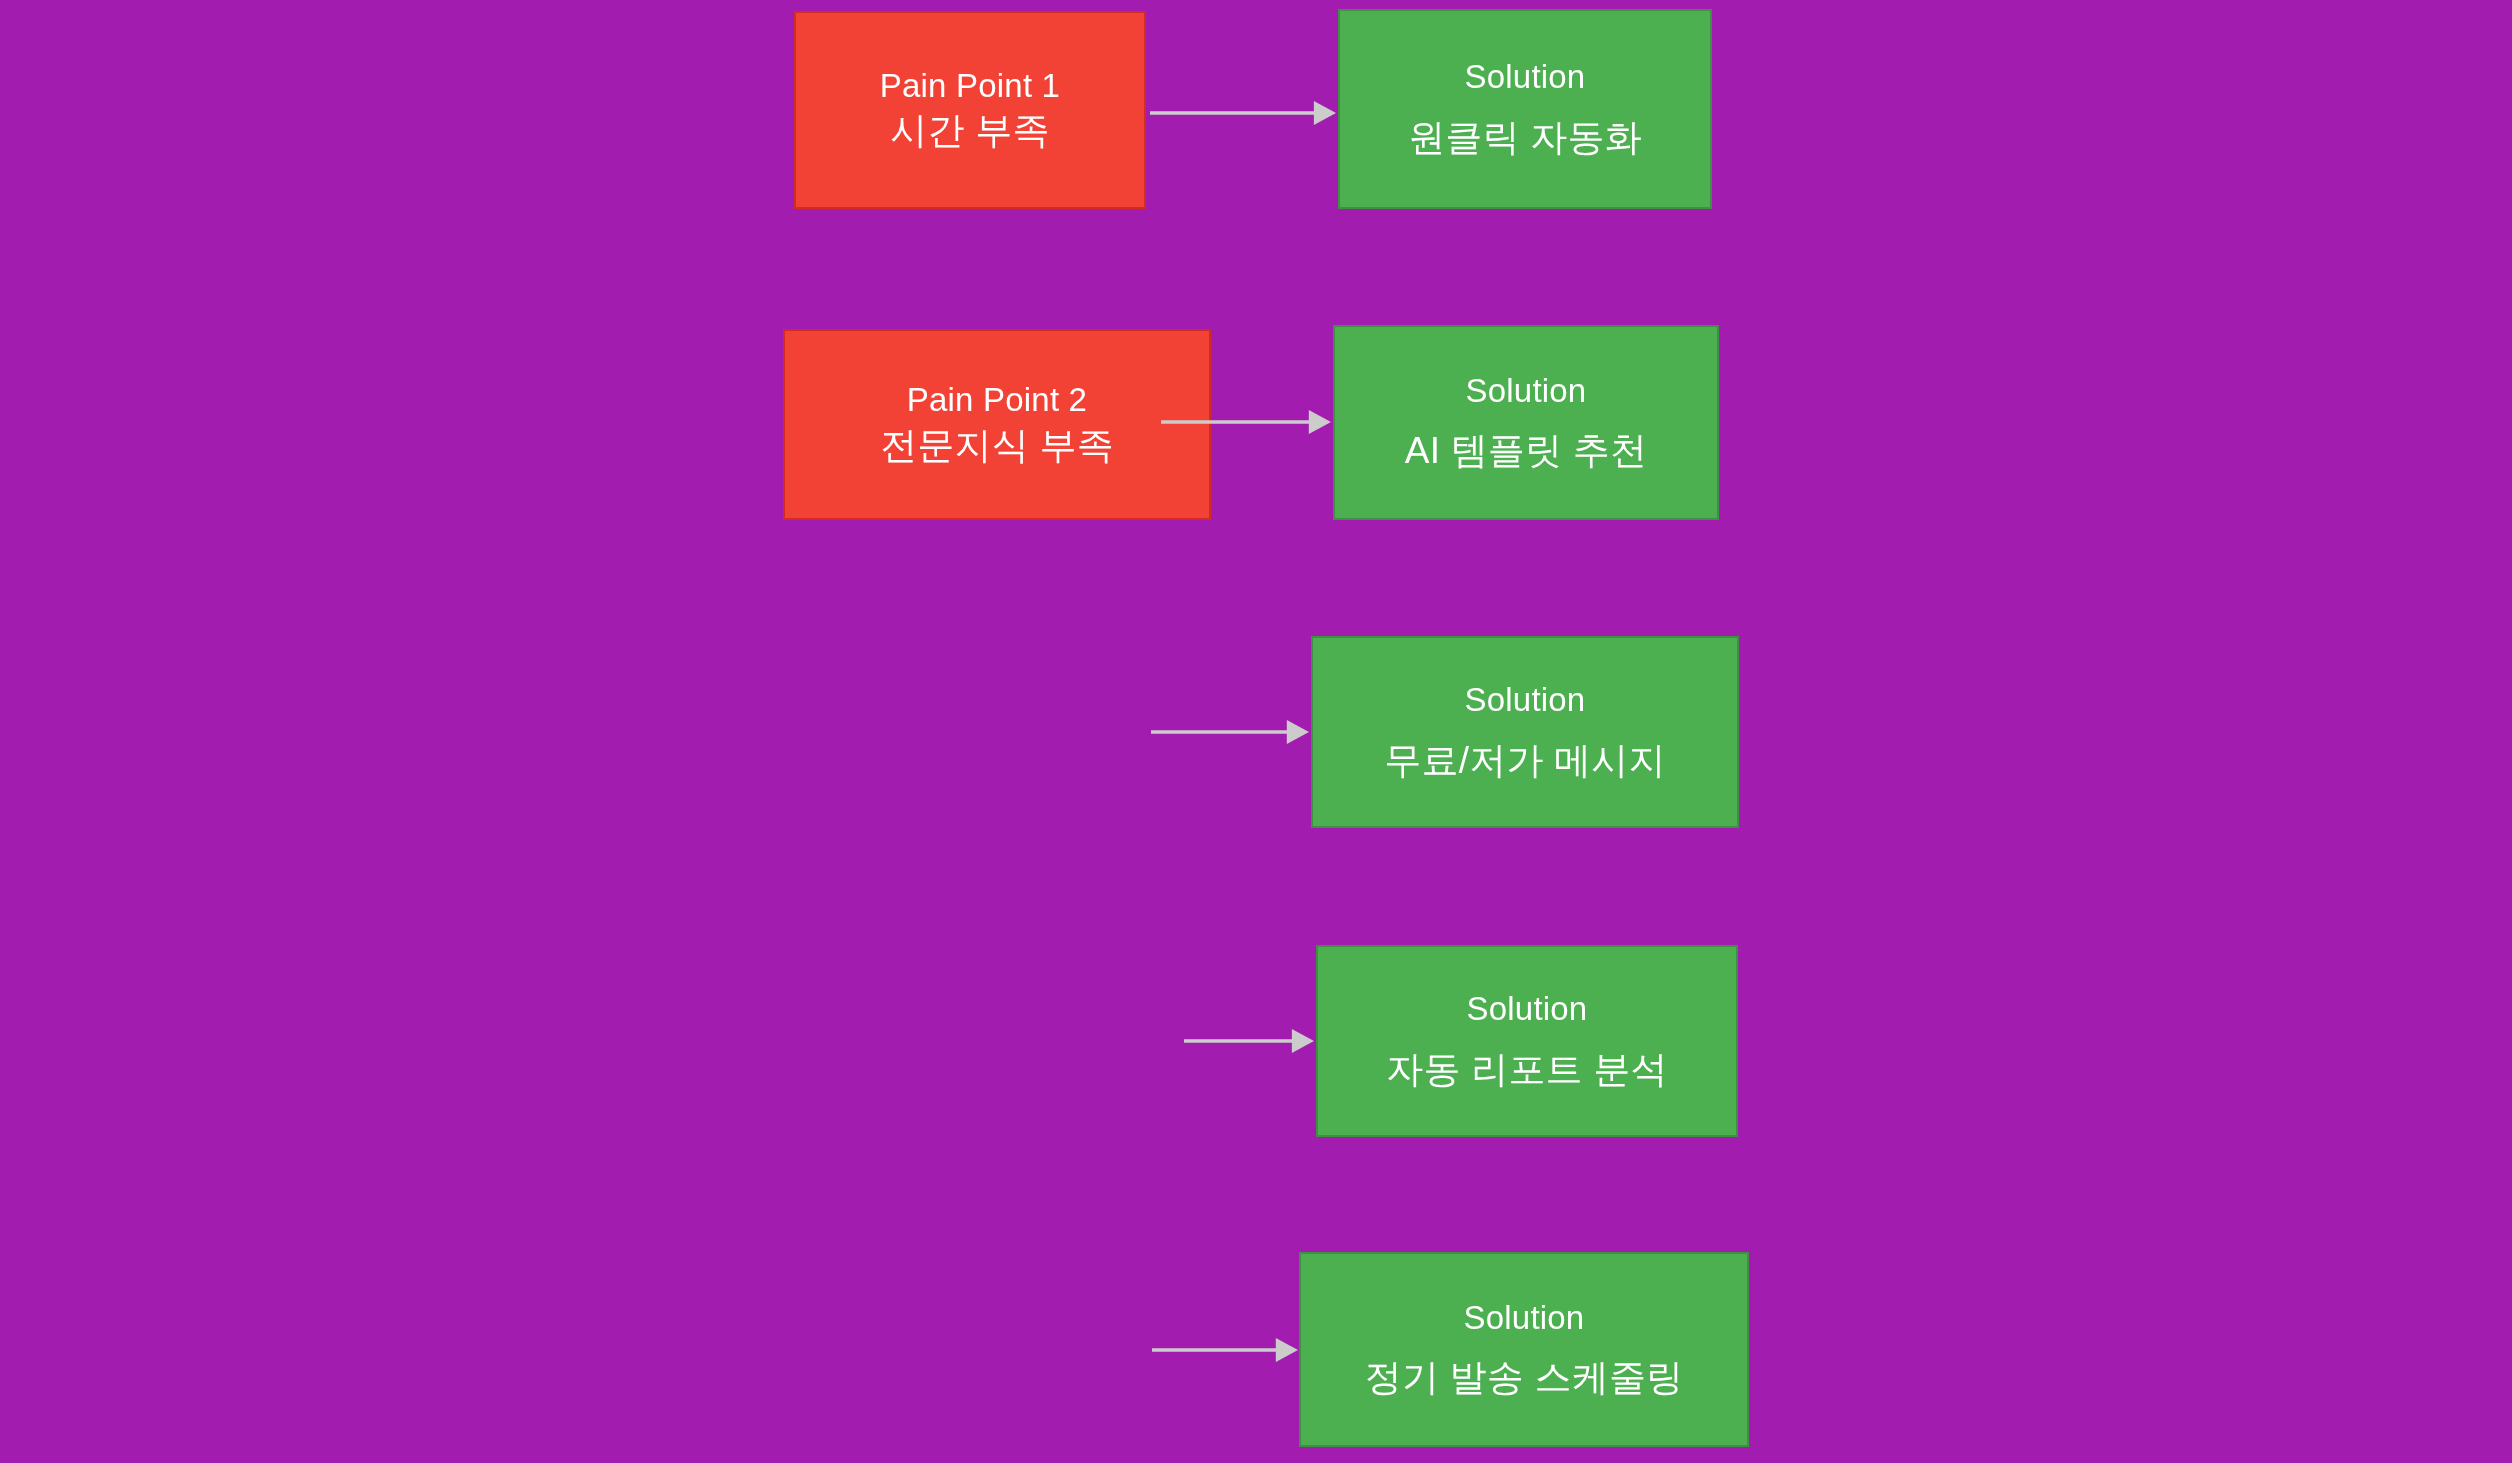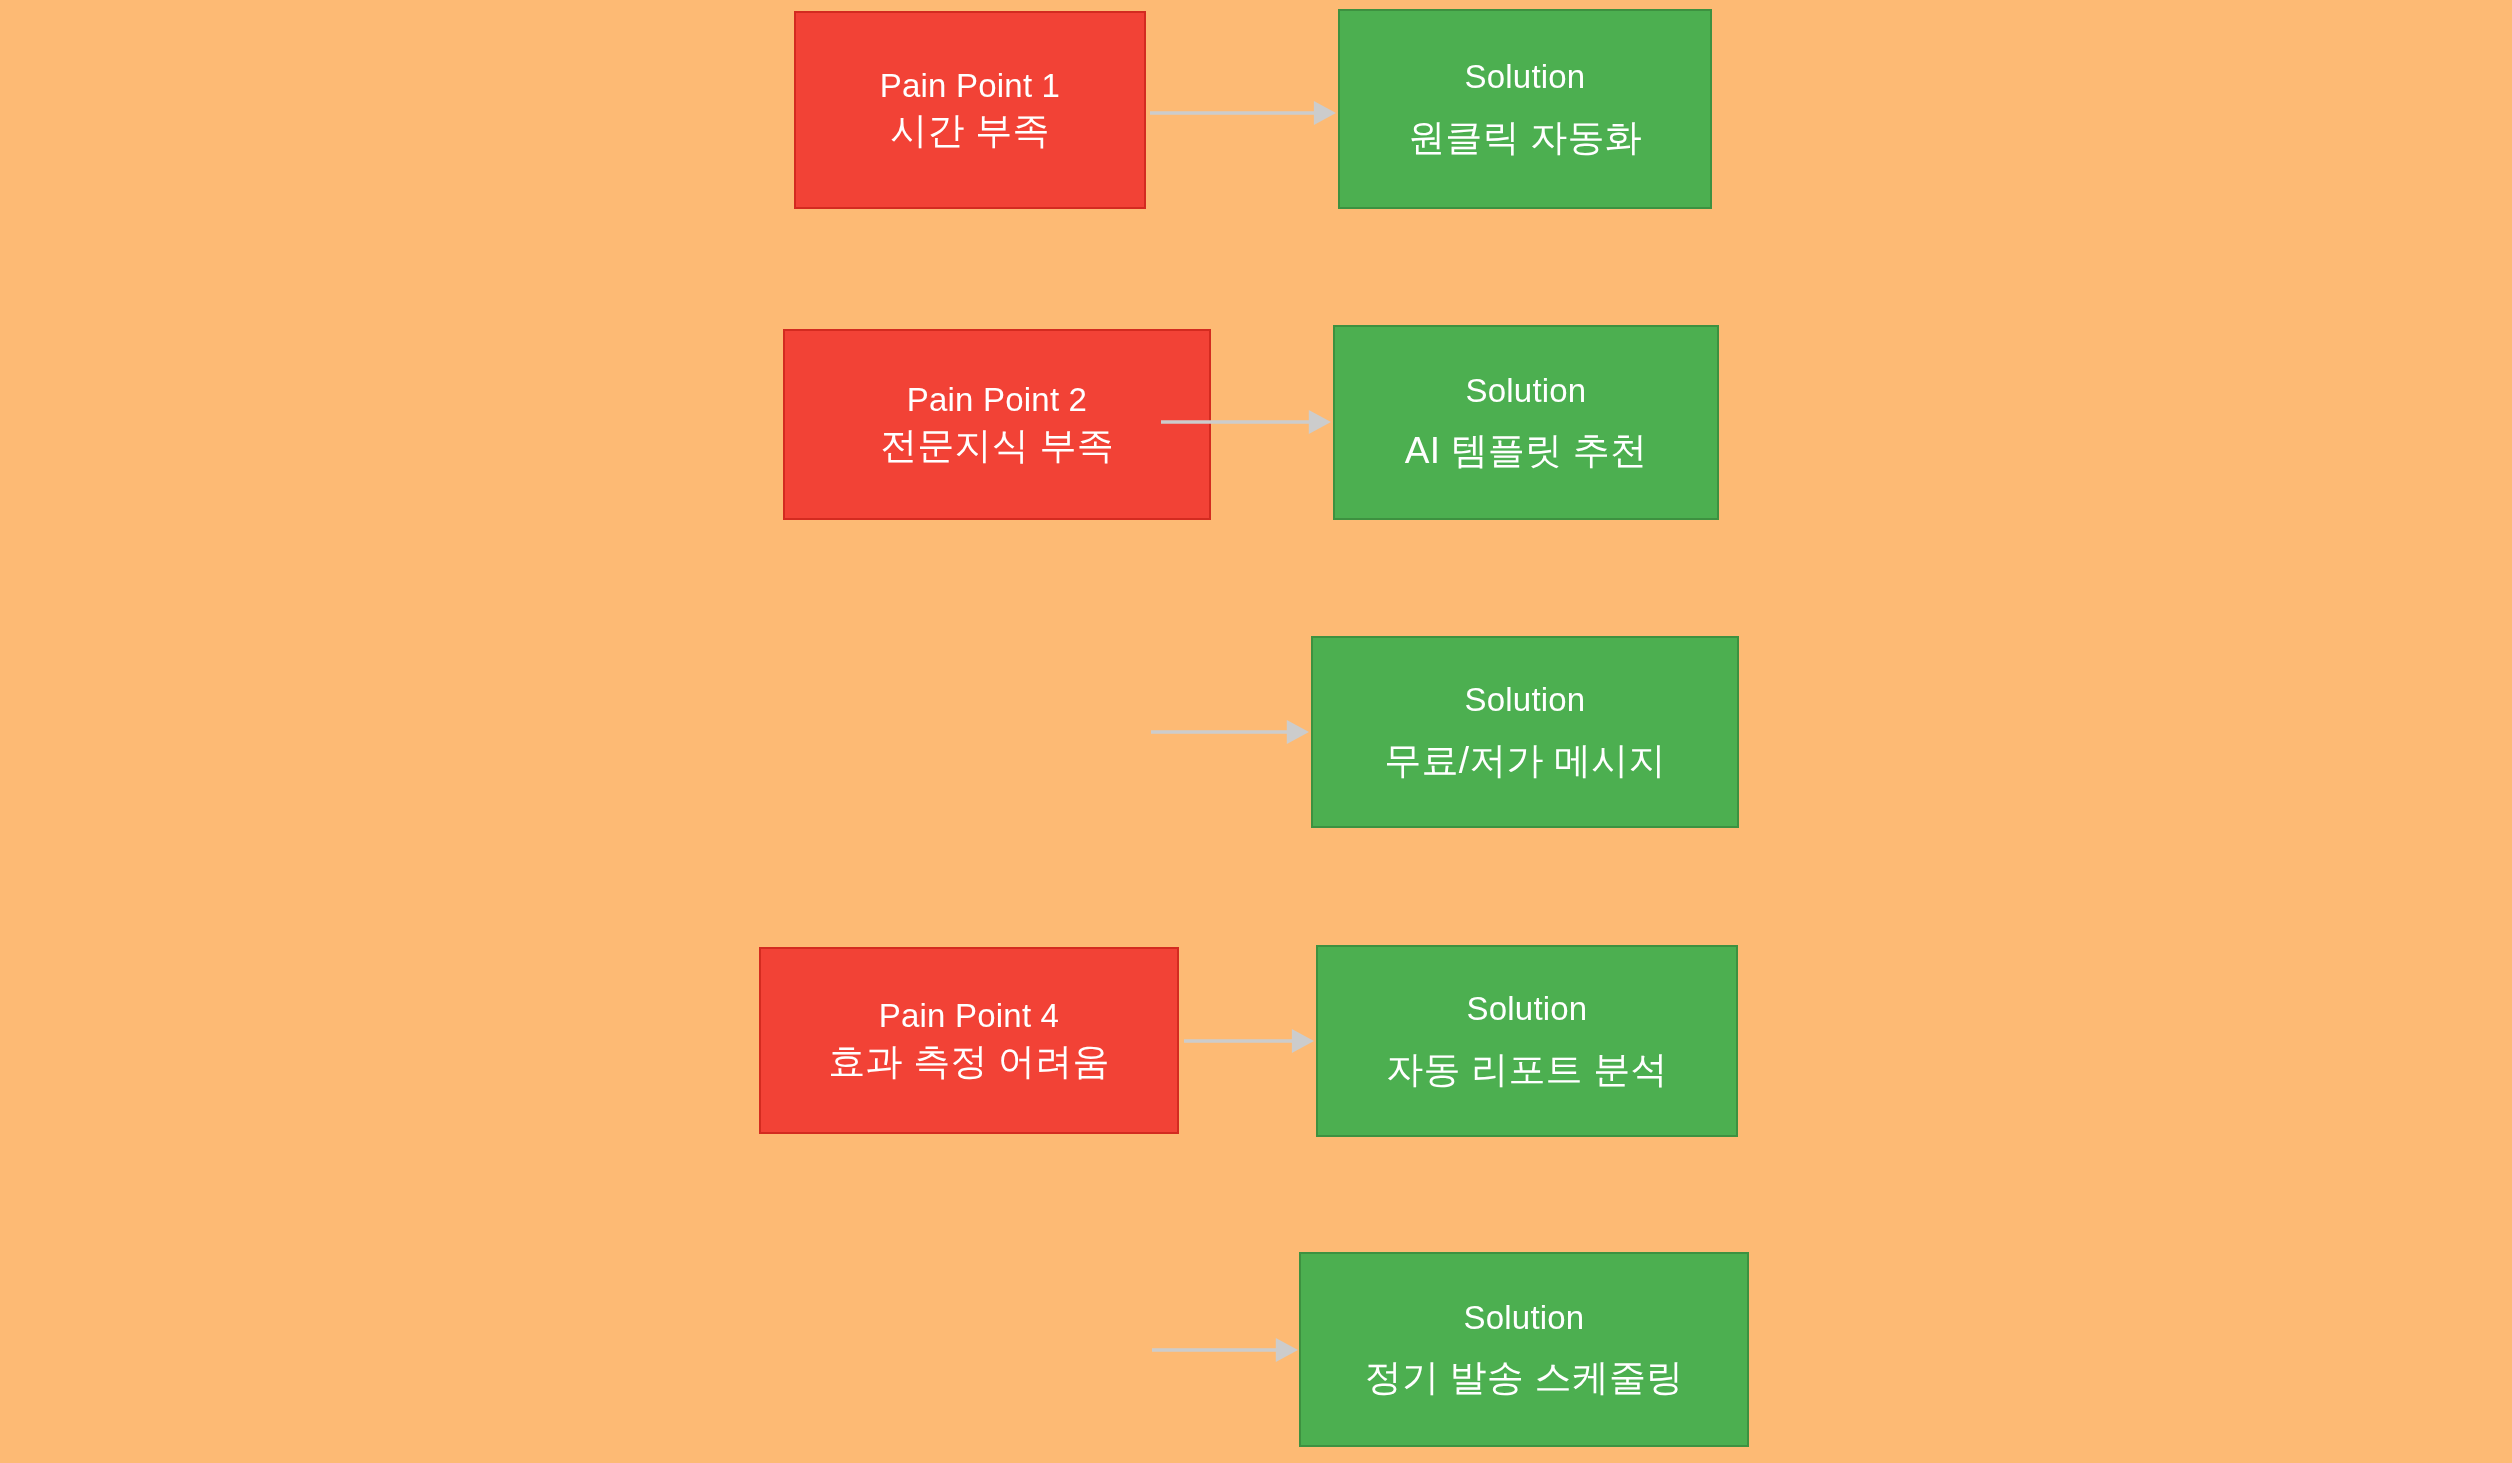--- a/index.html
+++ b/index.html
@@ -68,21 +68,21 @@
     pointer-events: none;
   }
   .connector svg {
     display: block;
     overflow: visible;
   }
 </style>
 </head>
 <body>
 
-<div id="diagram" style="background: #fdba74; width: 2512px; height: 1464px;">
+<div id="diagram" style="background: #a21caf; width: 2512px; height: 1464px;">
     <div class="row" style="top: 0px; height: 1464px;">
       <div class="node pain" style="left: 794px; top: 11px; width: 352px; height: 198px; background: rgb(242, 66, 54); border-color: rgb(211, 43, 32);">
         <div class="line1">Pain Point 1</div>
         <div class="line2">시간 부족</div>
       </div>
       <div class="connector" style="left: 1150px; top: 99px; width: 186px;">
         <svg width="186" height="28" viewBox="0 0 202 30">
           <line x1="0" y1="15" x2="180" y2="15" stroke="#cccccc" stroke-width="4"></line>
           <polygon points="178,2 202,15 178,28" fill="#cccccc"></polygon>
         </svg>
@@ -114,24 +114,20 @@
           <line x1="0" y1="15" x2="149" y2="15" stroke="#cccccc" stroke-width="4"></line>
           <polygon points="147,2 171,15 147,28" fill="#cccccc"></polygon>
         </svg>
       </div>
       <div class="node solution" style="left: 1311px; top: 636px; width: 428px; height: 192px; background: rgb(76, 175, 80); border-color: rgb(61, 145, 64);">
         <div class="line1">Solution</div>
         <div class="line2">무료/저가 메시지</div>
       </div>
     </div>
     <div class="row" style="top: 0px; height: 1464px;">
-      <div class="node pain" style="left: 759px; top: 947px; width: 420px; height: 187px; background: rgb(242, 66, 54); border-color: rgb(211, 43, 32);">
-        <div class="line1">Pain Point 4</div>
-        <div class="line2">효과 측정 어려움</div>
-      </div>
       <div class="connector" style="left: 1184px; top: 1027px; width: 130px;">
         <svg width="130" height="28" viewBox="0 0 141 30">
           <line x1="0" y1="15" x2="119" y2="15" stroke="#cccccc" stroke-width="4"></line>
           <polygon points="117,2 141,15 117,28" fill="#cccccc"></polygon>
         </svg>
       </div>
       <div class="node solution" style="left: 1316px; top: 945px; width: 422px; height: 192px; background: rgb(76, 175, 80); border-color: rgb(61, 145, 64);">
         <div class="line1">Solution</div>
         <div class="line2">자동 리포트 분석</div>
       </div>

